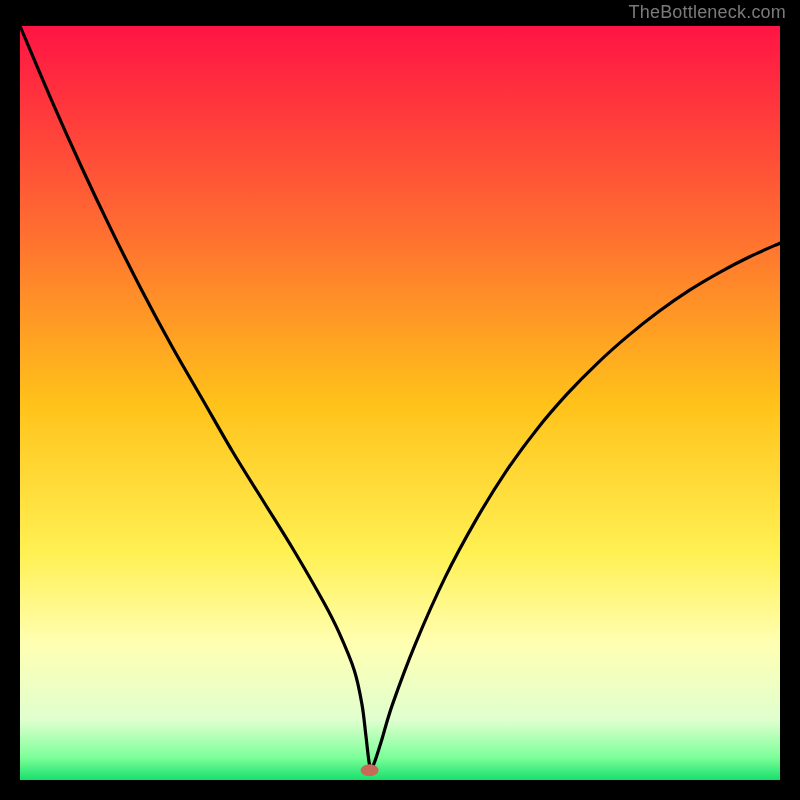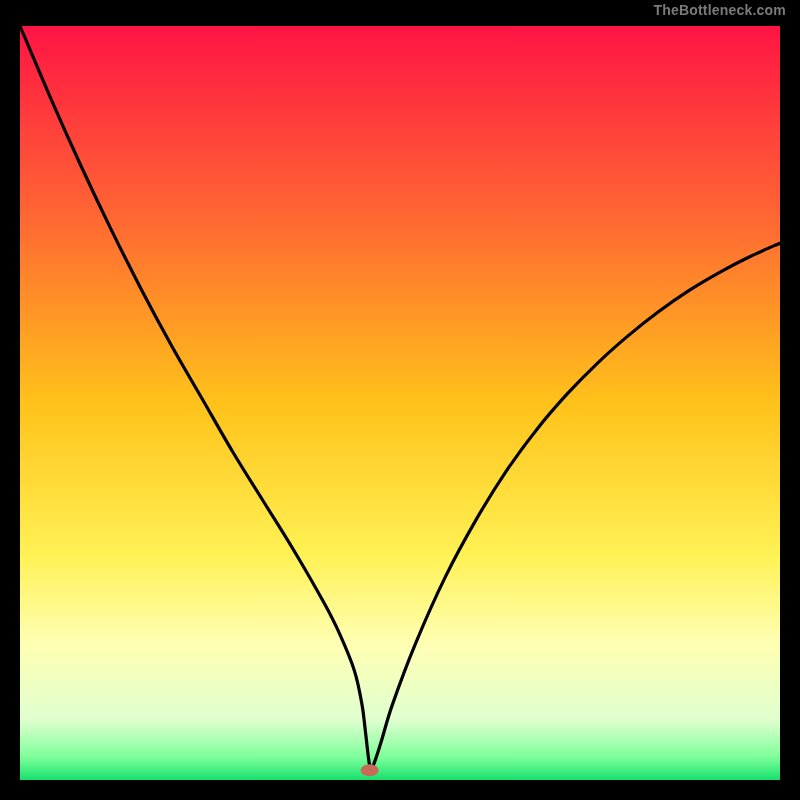--- a/index.html
+++ b/index.html
@@ -14,22 +14,22 @@
     position: relative;
     width: 800px;
     height: 800px;
     background: #000;
   }
   .watermark {
     position: absolute;
     top: 2px;
     right: 14px;
     font-family: Arial, Helvetica, sans-serif;
-    font-size: 14px;
-    font-weight: 700;
+    font-size: 18px;
+    font-weight: 400;
     color: #7a7a7a;
     letter-spacing: 0.2px;
   }
   .plot-wrap {
     position: absolute;
     left: 20px;
     top: 26px;
     width: 760px;
     height: 754px;
   }

